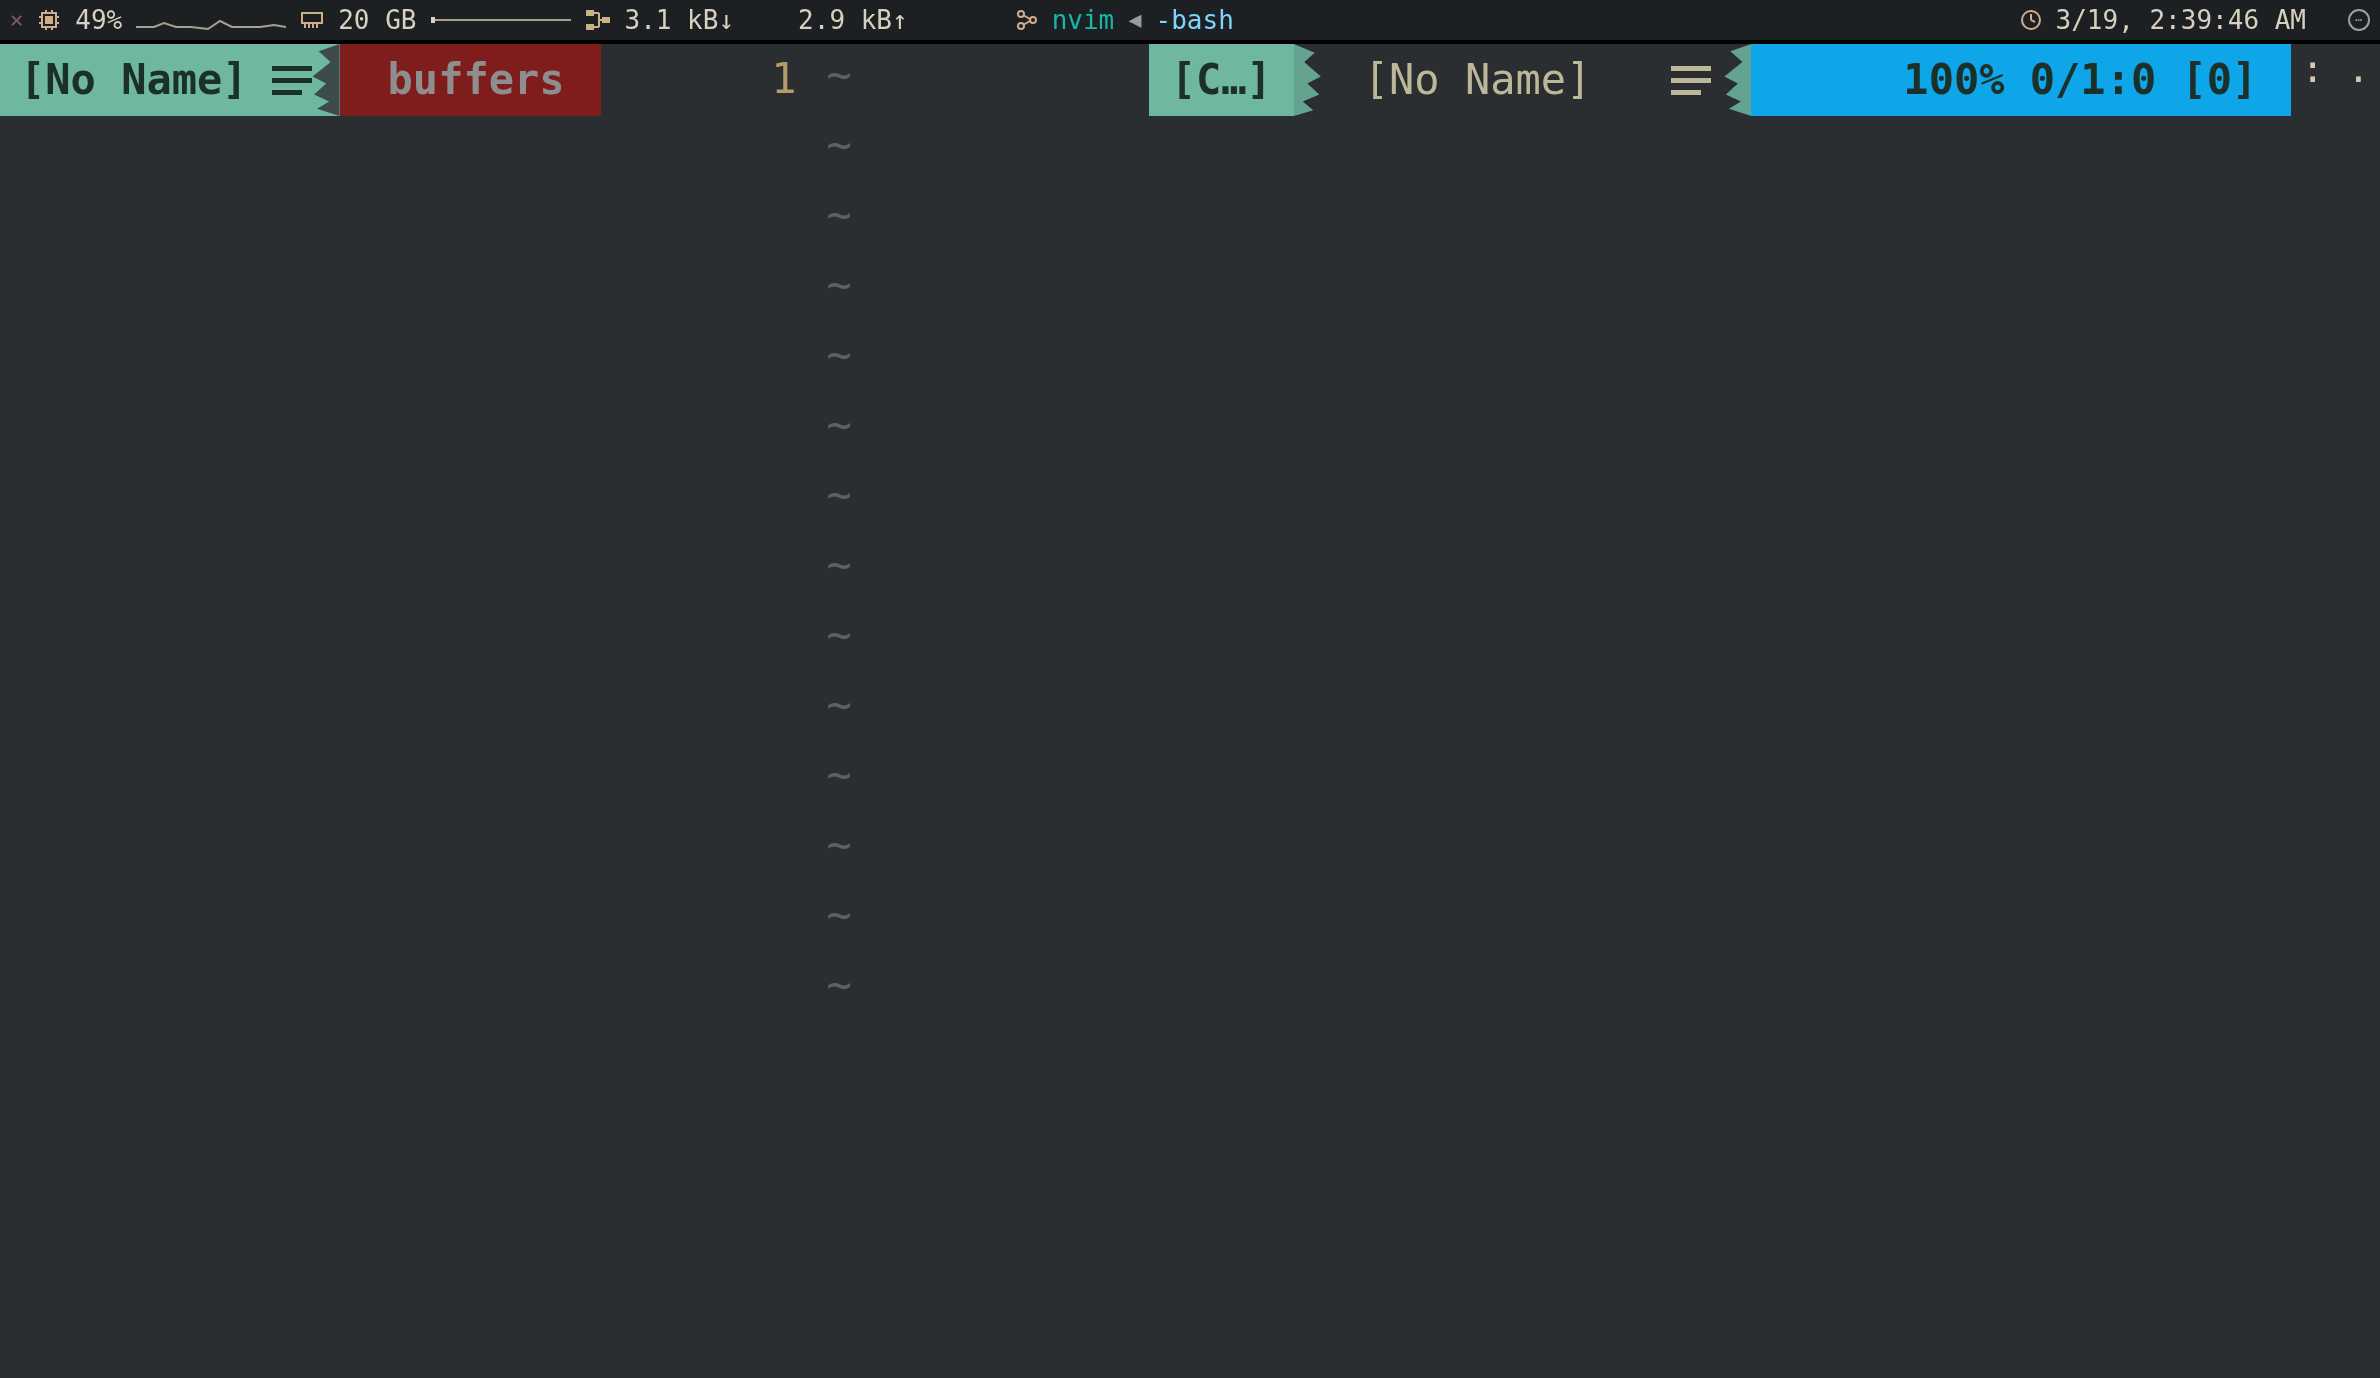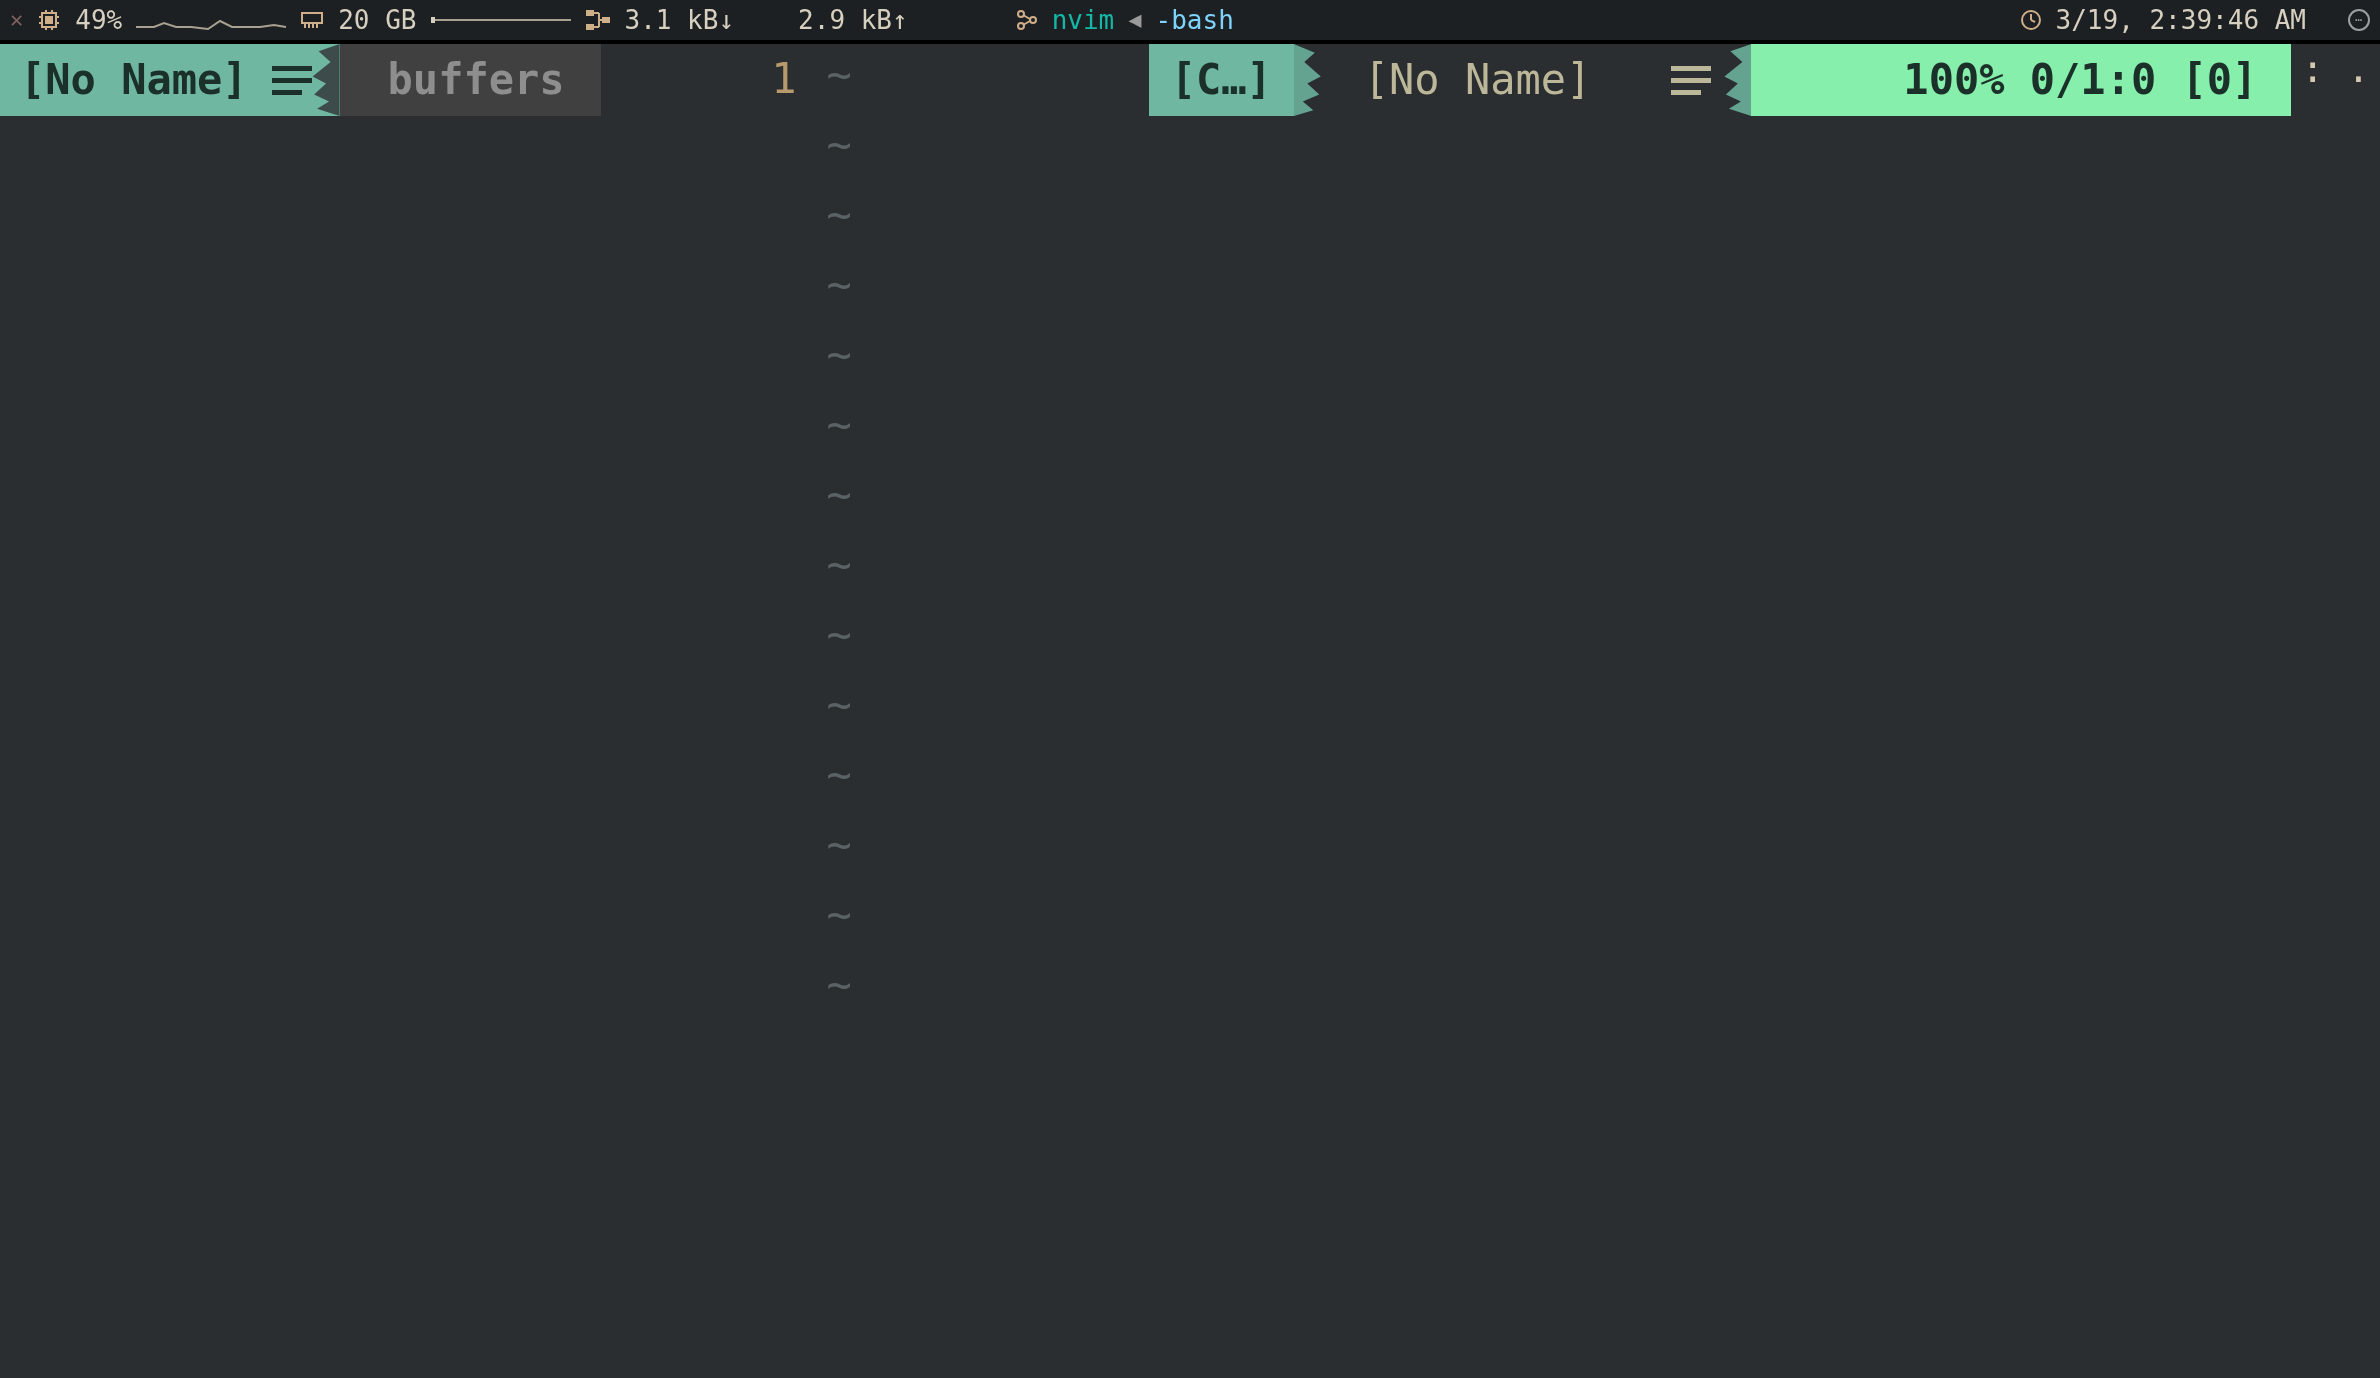--- a/index.html
+++ b/index.html
@@ -79,21 +79,21 @@
   }
   .tab .hamburger-icon {
     display: inline-flex; flex-direction: column; gap: 7px;
   }
   .tab .hamburger-icon span {
     display: block; width: 40px; height: 5px; background: #1b3029;
   }
   .tab .hamburger-icon span:nth-child(3){ width: 30px; }
   .tabline .buffers-label {
     margin-left: auto;
-    background: #404040;
+    background: #7f1d1d;
     color: #8e8e8e;
     font-size: 42px;
     font-weight: 600;
     padding: 10px 36px 10px 48px;
     display: flex; align-items: center;
     position: relative;
   }
   .tabline .buffers-label::before {
     content:""; position:absolute; left:-30px; top:0; bottom:0; width:30px;
     background:#35393b;
@@ -156,21 +156,21 @@
     padding: 0 40px 0 70px;
   }
   .seg-spacer { flex: 1; }
   .seg-ham {
     display: flex; align-items: center; padding: 0 40px;
   }
   .seg-ham .hamburger-icon { display:inline-flex; flex-direction:column; gap:7px; }
   .seg-ham .hamburger-icon span { display:block; width:40px; height:5px; background:#bdb79a; }
   .seg-ham .hamburger-icon span:nth-child(3){ width:30px; }
   .seg-pos {
-    background:#86efac; color:#1b3029;
+    background:#0ea5e9; color:#1b3029;
     font-size:42px; font-weight:700;
     display:flex; align-items:center; justify-content:flex-end;
     padding: 0 34px 0 48px;
     position: relative;
     min-width: 540px;
     white-space: pre;
   }
   .seg-pos::before{
     content:""; position:absolute; left:-30px; top:0; bottom:0; width:30px;
     background:#6fb7a1;

